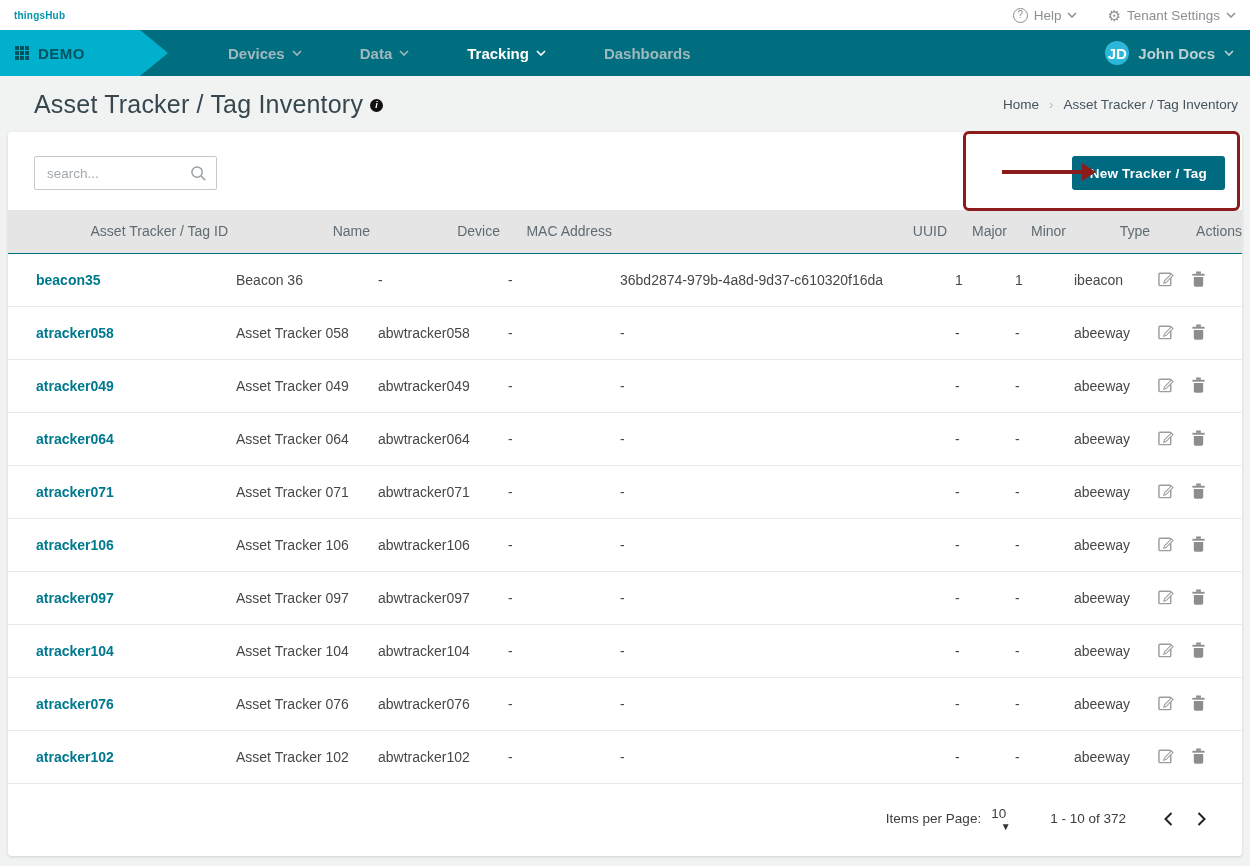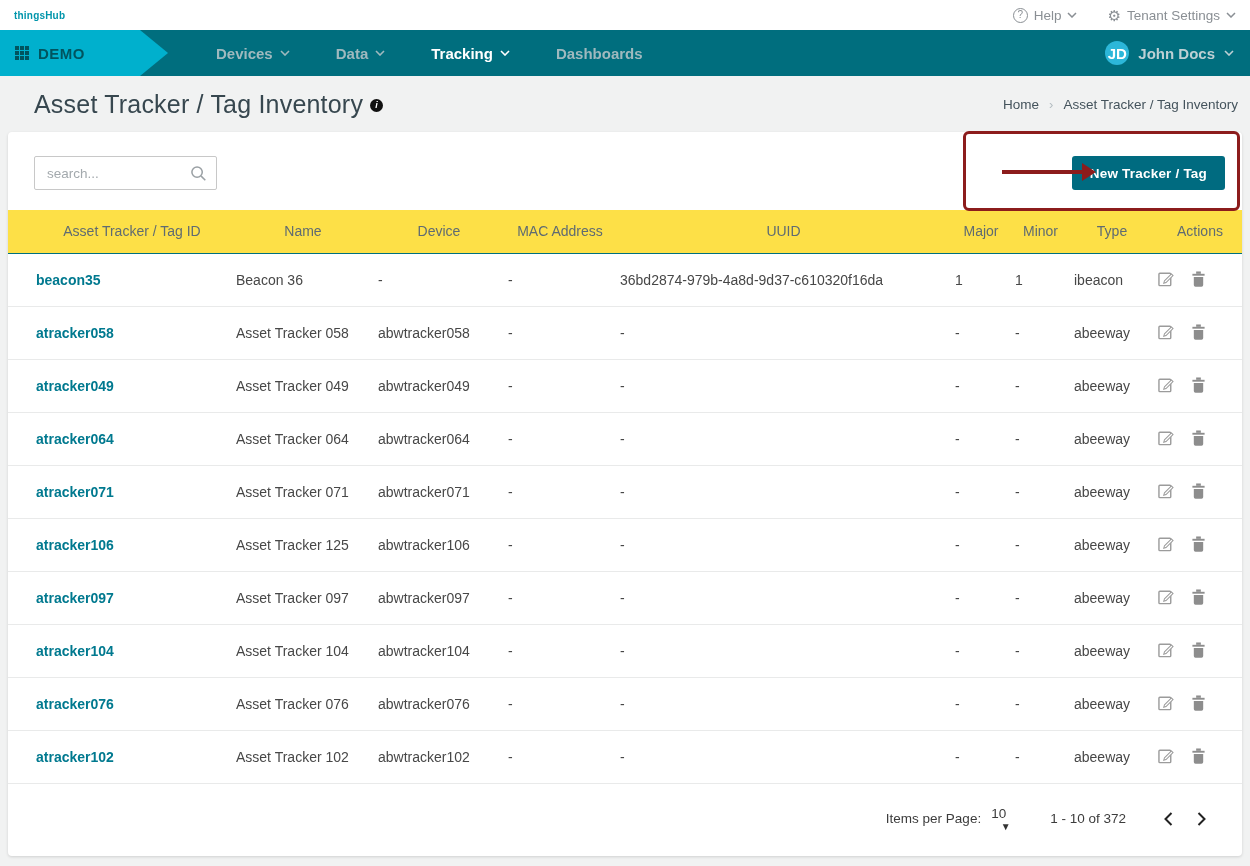--- a/index.html
+++ b/index.html
@@ -40,21 +40,21 @@
   .demo-tab {
     height:46px; width:168px; background:#00b0cd;
     clip-path:polygon(0 0, calc(100% - 28px) 0, 100% 50%, calc(100% - 28px) 100%, 0 100%);
     display:flex; align-items:center; gap:9px; padding-left:15px;
     color:#00545f; cursor:pointer; flex:0 0 auto;
   }
   .demo-label { font-size:15px; font-weight:bold; letter-spacing:.5px; }
   .nav-menu { display:flex; align-items:center; gap:46px; margin-left:48px; }
   .nav-item {
     color:#9fb9be; font-size:15px; font-weight:bold;
-    display:flex; align-items:center; gap:7px; cursor:pointer;
+    display:flex; align-items:center; gap:7px; cursor:pointer;margin-left:12px;
   }
   .nav-item.active { color:#ffffff; }
   .nav-spacer { flex:1; }
   .user-block { display:flex; align-items:center; gap:9px; padding-right:16px; cursor:pointer; }
   .avatar {
     width:24px; height:24px; border-radius:50%; background:#2cb7d9;
     color:#fff; font-size:15px; font-weight:bold;
     display:flex; align-items:center; justify-content:center;
   }
   .user-name { color:#bdd0d4; font-size:15px; font-weight:bold; }
@@ -109,22 +109,22 @@
   }
   .anno-arrow { position:absolute; left:36px; top:36px; width:80px; height:4px; background:#8c1c1c; }
   .anno-arrow::after {
     content:""; position:absolute; right:-14px; top:-7px;
     border-left:14px solid #8c1c1c; border-top:9px solid transparent; border-bottom:9px solid transparent;
   }
 
   
   table { width:100%; border-collapse:collapse; table-layout:fixed; }
   thead th {
-    height:43px; background:#fde047; color:#5f6b72; font-size:14px; font-weight:400;
-    text-align:center; padding:0 0 0 8px; border-bottom:1.5px solid #00707e;
+    height:43px; background:#e5e5e5; color:#5f6b72; font-size:14px; font-weight:400;
+    text-align:right; padding:0 0 0 8px; border-bottom:1.5px solid #00707e;
   }
   thead th.first, tbody td.first { padding-left:28px; }
   tbody td {
     height:53px; font-size:14px; color:#474747; padding:0 0 0 8px;
     border-bottom:1px solid #e9eaea; background:#fff;
   }
   .id-link { color:#00798f; font-weight:bold; text-decoration:none; cursor:pointer; }
   .actions-cell { white-space:nowrap; }
   .act-btn { display:inline-block; cursor:pointer; vertical-align:middle; }
   .act-btn + .act-btn { margin-left:12px; }
@@ -391,21 +391,21 @@
           <rect x="5.5" y="1.5" width="5" height="2.5"></rect>
           <rect x="1.5" y="4" width="13" height="2"></rect>
           <path d="M3 7.5 h10 v8.5 a1.8 1.8 0 0 1 -1.8 1.8 h-6.4 a1.8 1.8 0 0 1 -1.8 -1.8 z"></path>
         </svg>
       </span>
     </td>
   </tr>
 
   <tr>
     <td class="first"><a class="id-link">atracker106</a></td>
-    <td>Asset Tracker 125</td>
+    <td>Asset Tracker 106</td>
     <td>abwtracker106</td>
     <td>-</td>
     <td>-</td>
     <td>-</td>
     <td>-</td>
     <td>abeeway</td>
     <td class="actions-cell">
       <span class="act-btn edit-ic">
         <svg width="17" height="17" viewBox="0 0 18 18">
           <rect x="1" y="3.5" width="12.5" height="13" rx="1" fill="none" stroke="currentColor" stroke-width="1.5"></rect>

